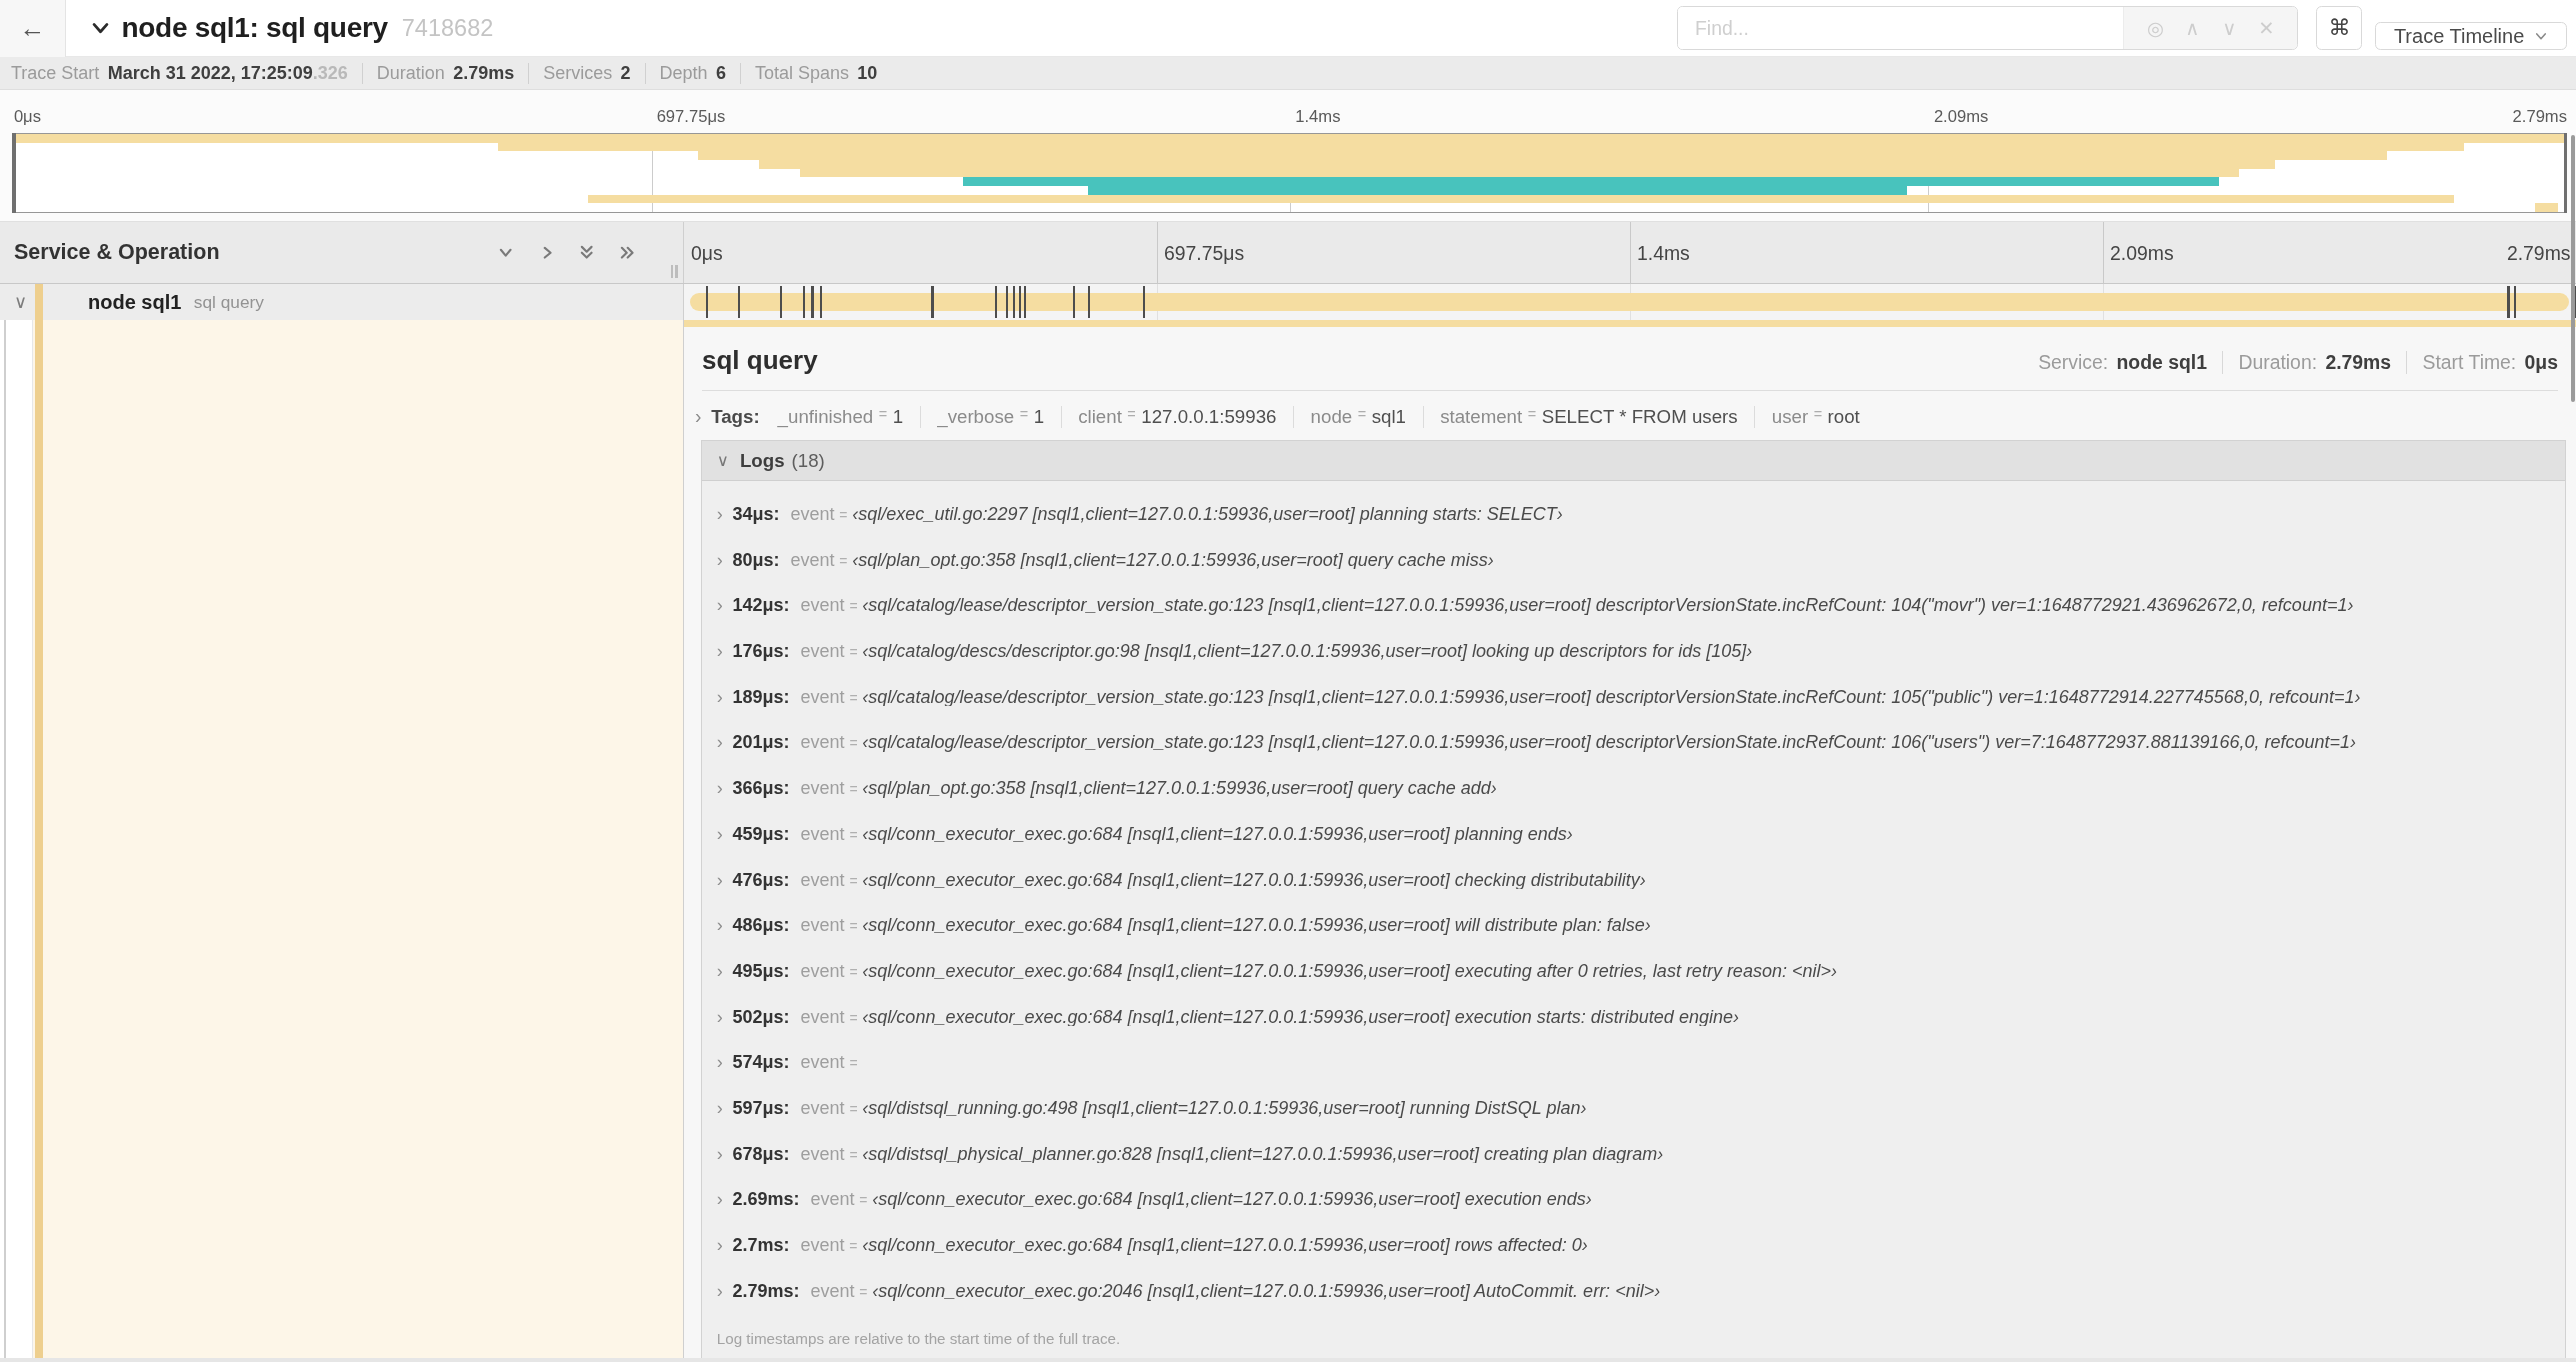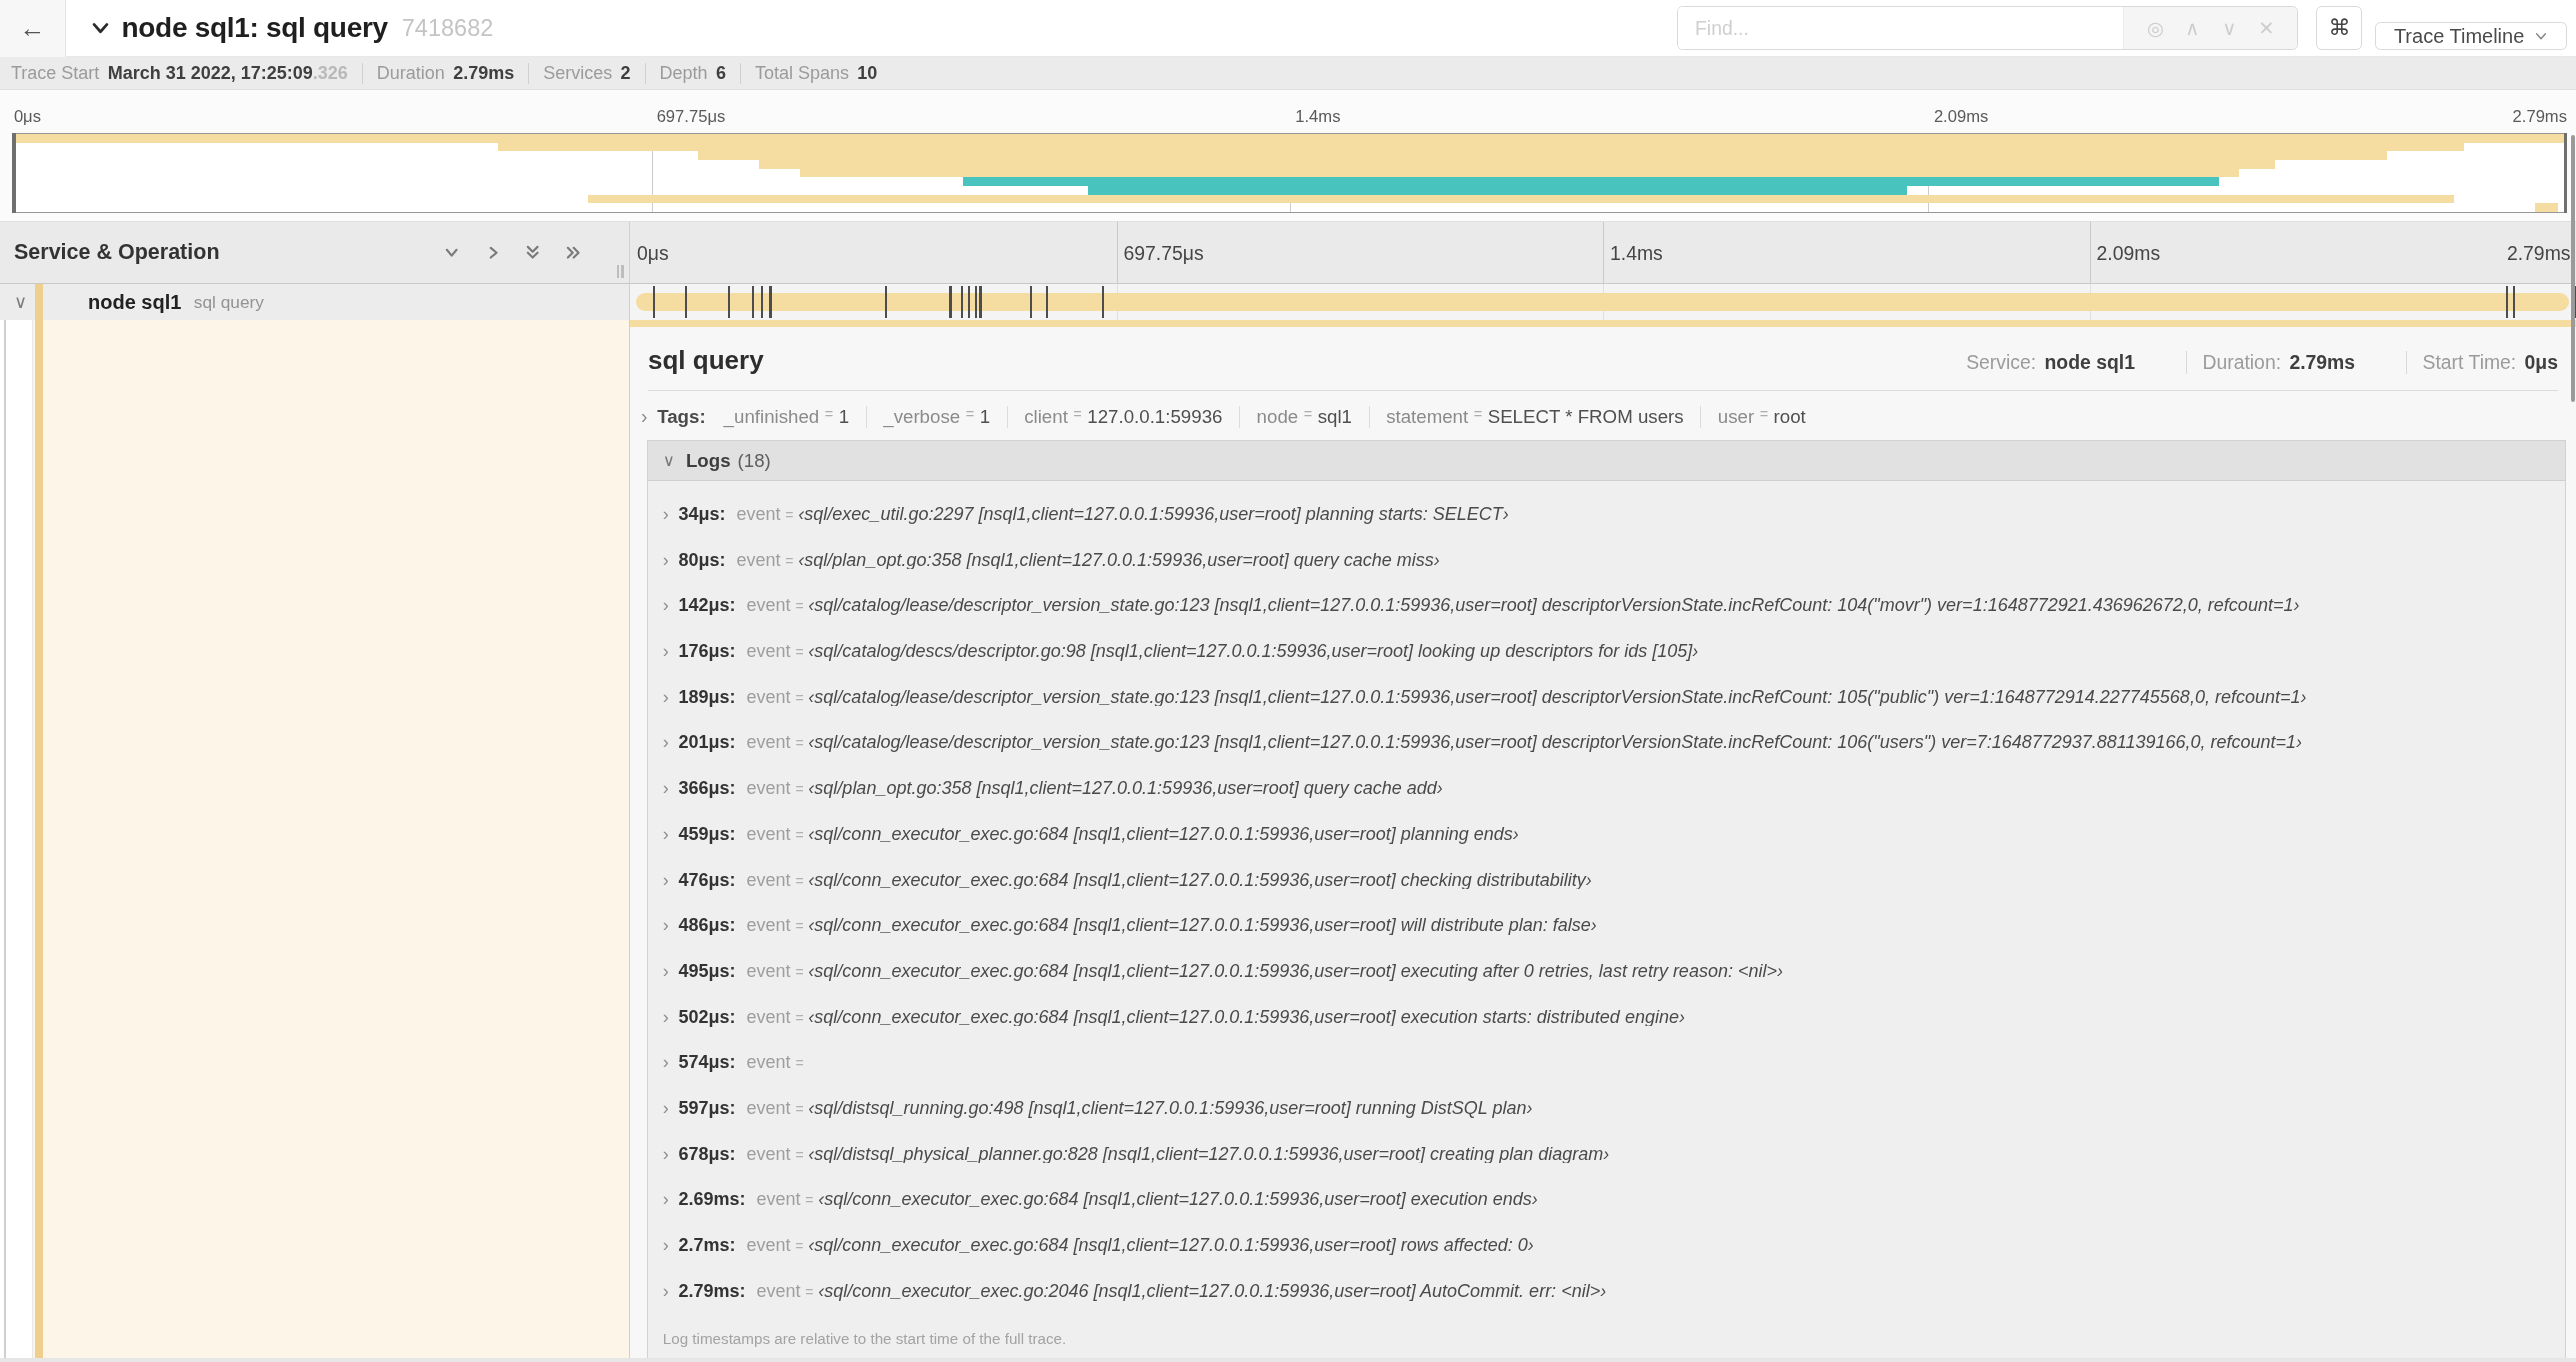--- a/index.html
+++ b/index.html
@@ -42,21 +42,21 @@
   .mm-label.pos-4 { right:0; }
   .mm-canvas { position:absolute; left:12.5px; right:9px; top:43px; height:80px; border:1.4px solid #979797; background:#fff; cursor:crosshair; }
   .mm-inner { position:absolute; inset:0; }
   .mm-grid { position:absolute; top:0; bottom:0; width:0.7px; background:#ccc; }
   .mm-grid.g1 { left:25%; } .mm-grid.g2 { left:50%; } .mm-grid.g3 { left:75%; }
   .mm-span { position:absolute; }
   .mm-handle { position:absolute; top:-1.4px; bottom:-1.4px; width:3.5px; background:#6f6f6f; cursor:col-resize; }
   .mm-handle.hl { left:-1.4px; } .mm-handle.hr { right:-1.4px; }
 
   
-  .left-col { width:630px; flex:none; position:relative; border-right:1.4px solid #cfcfcf; }
+  .left-col { width:684px; flex:none; position:relative; border-right:1.4px solid #cfcfcf; }
 
   
   .tl-header { height:62px; flex:none; display:flex; background:#eaeaea; border-bottom:1.4px solid #c8c8c8; }
   .tl-header .left-col { display:flex; align-items:center; background:#eaeaea; }
   .svc-title { font-size:21.5px; font-weight:700; color:#333; padding-left:14px; }
   .collapse-icons { margin-left:auto; margin-right:46px; display:flex; align-items:center; gap:21px; }
   .cicon { display:flex; cursor:pointer; }
   .col-grip { position:absolute; right:5.5px; bottom:5.5px; display:flex; gap:2.8px; cursor:col-resize; }
   .col-grip i { display:block; width:2.1px; height:12.5px; background:#bdbdbd; }
   .ruler { flex:1; position:relative; }
@@ -85,21 +85,21 @@
   
   .detail-area { flex:1; display:flex; min-height:0; }
   .detail-left { background:#fdf6e8; }
   .dl-white { position:absolute; left:0; top:0; bottom:0; width:33px; background:#fff; border-right:0.7px solid #e7e7e7; }
   .dl-guide { position:absolute; left:4.2px; top:0; bottom:0; width:1.4px; background:#cfcfcf; }
   .dl-accent { position:absolute; left:35px; top:0; bottom:0; width:7.6px; }
   .detail-right { flex:1; background:#f7f7f7; display:flex; flex-direction:column; min-height:0; }
   .detail-accentbar { height:7px; flex:none; }
   .detail-head { display:flex; align-items:baseline; padding:18px 18px 0 18px; }
   .detail-op { font-size:26px; font-weight:700; color:#2e2e2e; }
-  .detail-stats { margin-left:auto; display:flex; align-items:baseline; font-size:19.4px;gap:36px; }
+  .detail-stats { margin-left:auto; display:flex; align-items:baseline; font-size:19.4px; }
   .dstat { display:flex; align-items:baseline; }
   .dstat + .dstat { border-left:0.7px solid #d8d8d8; margin-left:15.2px; padding-left:15.2px; }
   .dstat .lbl { color:#9b9b9b; margin-right:8.3px; }
   .dstat .val { color:#3f3f3f; font-weight:700; }
   .detail-divider { border-bottom:0.7px solid #ddd; margin:14px 18px 0 18px; }
   .tags-row { display:flex; align-items:baseline; padding:14px 18px 11px 11px; font-size:18.7px; cursor:pointer; }
   .tags-caret { color:#8a8a8a; font-size:19.4px; margin-right:9.7px; }
   .tags-title { font-weight:700; color:#4a4a4a; margin-right:18px; }
   .tags-list { display:flex; align-items:baseline; flex-wrap:wrap; }
   .tag { display:flex; align-items:flex-start; }

